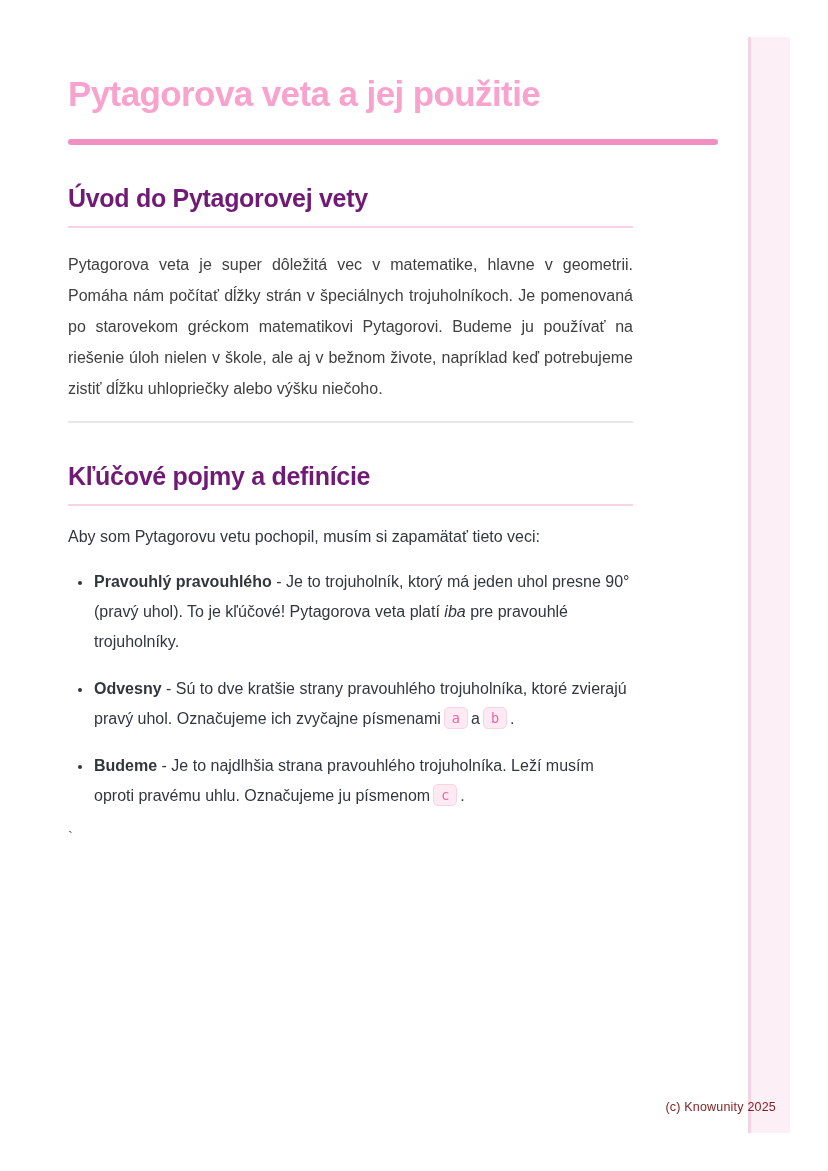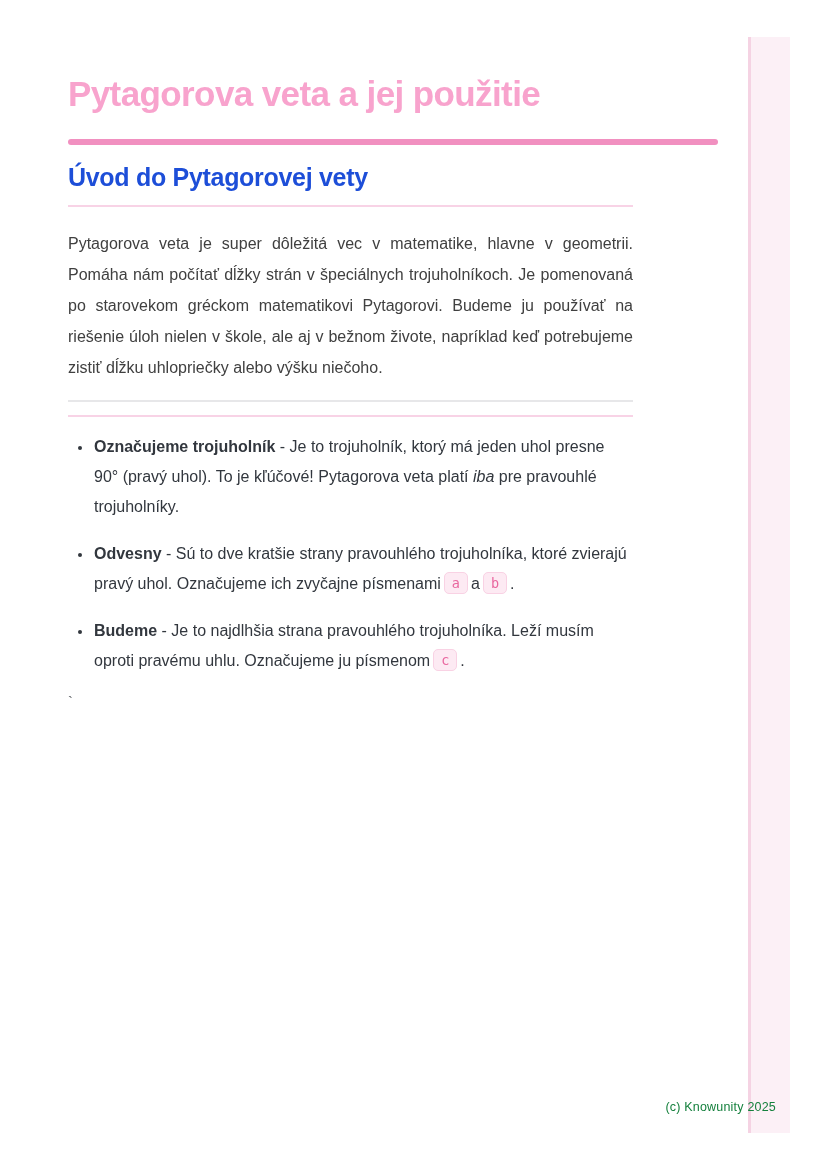--- a/index.html
+++ b/index.html
@@ -39,25 +39,25 @@
   }
 
   .title-rule {
     width:650px; height:6px;
     margin-top:25px;
     background:#f190c0;
     border-radius:3px;
   }
 
   h2.section-heading {
-    margin-top:18px;
+    margin-top:39px;
     font-size:25px;
     font-weight:700;
     letter-spacing:-0.3px;
-    color:#1d4ed8;
+    color:#701a75;
   }
 
   .heading-underline {
     width:565px; height:2px;
     margin-top:13px;
     background:#f8d3e6;
   }
 
   .divider {
     width:565px; height:2px;
@@ -114,21 +114,21 @@
     margin-top:14px;
     font-size:15px;
     color:#55595e;
   }
 
   .footer-credit {
     position:absolute;
     right:52px; top:1100px;
     font-size:12.5px;
     letter-spacing:0.2px;
-    color:#15803d;
+    color:#7f1d1d;
   }
 </style>
 </head>
 <body>
 
 <div class="page">
 
   <div class="stripe"></div>
 
   <div class="content">
@@ -137,27 +137,29 @@
 
     <div class="title-rule"></div>
 
     <h2 class="section-heading">Úvod do Pytagorovej vety</h2>
     <div class="heading-underline"></div>
 
     <p class="body-text">Pytagorova veta je super dôležitá vec v matematike, hlavne v geometrii. Pomáha nám počítať dĺžky strán v špeciálnych trojuholníkoch. Je pomenovaná po starovekom gréckom matematikovi Pytagorovi. Budeme ju používať na riešenie úloh nielen v škole, ale aj v bežnom živote, napríklad keď potrebujeme zistiť dĺžku uhlopriečky alebo výšku niečoho.</p>
 
     <div class="divider"></div>
 
+    <h2 class="section-heading">Kľúčové pojmy a definície</h2>
     <div class="heading-underline"></div>
 
+    <p class="intro-text">Aby som Pytagorovu vetu pochopil, musím si zapamätať tieto veci:</p>
 
     <ul class="term-list">
 
       <li>
-        <span class="term">Označujeme trojuholník</span><span> - </span><span>Je to trojuholník, ktorý má jeden uhol presne 90° (pravý uhol). To je kľúčové! Pytagorova veta platí </span><span class="emph">iba</span><span> pre pravouhlé trojuholníky.</span>
+        <span class="term">Pravouhlý pravouhlého</span><span> - </span><span>Je to trojuholník, ktorý má jeden uhol presne 90° (pravý uhol). To je kľúčové! Pytagorova veta platí </span><span class="emph">iba</span><span> pre pravouhlé trojuholníky.</span>
       </li>
 
       <li>
         <span class="term">Odvesny</span><span> - </span><span>Sú to dve kratšie strany pravouhlého trojuholníka, ktoré zvierajú pravý uhol. Označujeme ich zvyčajne písmenami</span><code class="inline-code">a</code><span>a</span><code class="inline-code">b</code><span>.</span>
       </li>
 
       <li>
         <span class="term">Budeme</span><span> - </span><span>Je to najdlhšia strana pravouhlého trojuholníka. Leží musím oproti pravému uhlu. Označujeme ju písmenom</span><code class="inline-code">c</code><span>.</span>
       </li>
 

